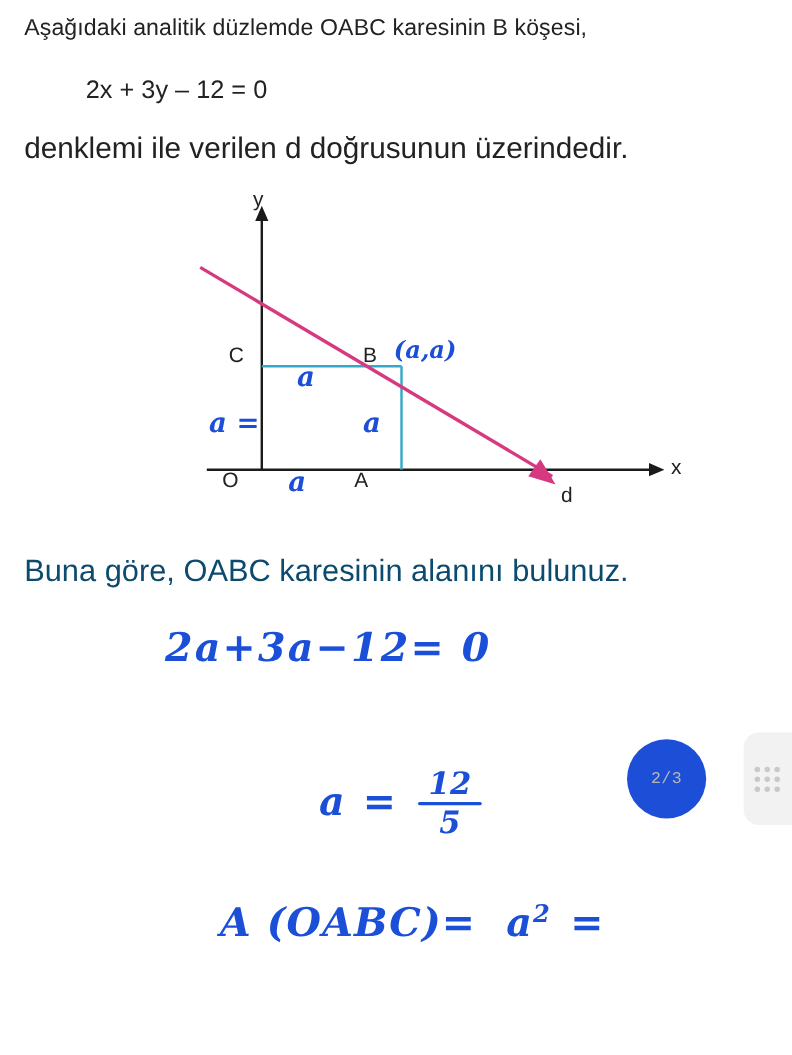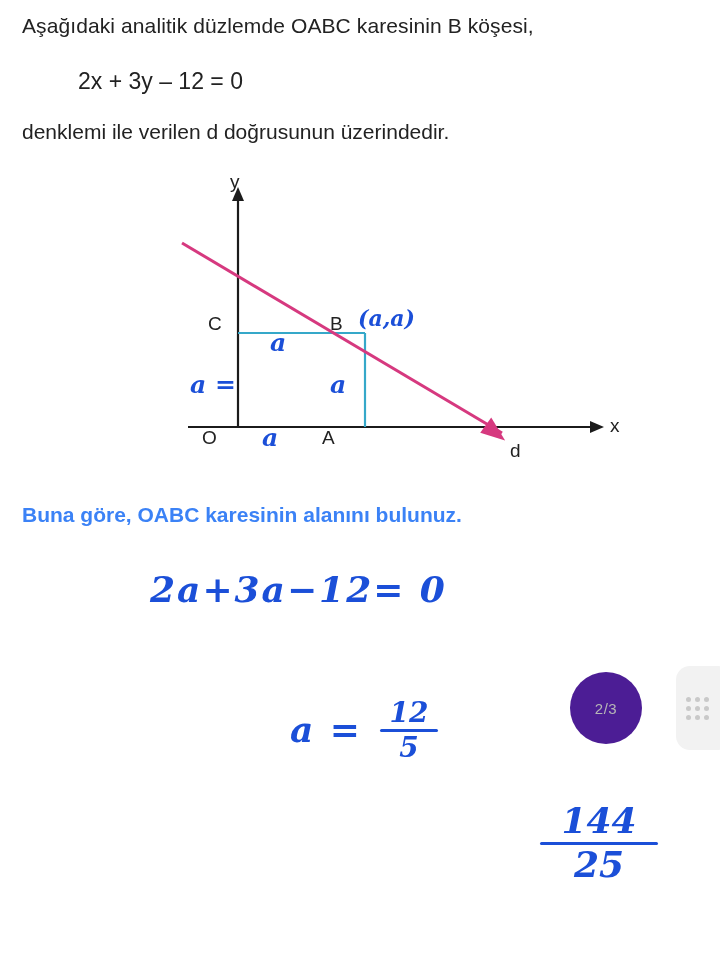--- a/index.html
+++ b/index.html
@@ -33,31 +33,31 @@
     left: 78px;
     top: 68px;
     font-size: 23px;
     color: #222222;
     white-space: nowrap;
   }
   .q-line2 {
     position: absolute;
     left: 22px;
     top: 120px;
-    font-size: 21px;
+    font-size: 27px;
     color: #222222;
     white-space: nowrap;
   }
   .q-bold {
     position: absolute;
     left: 22px;
     top: 503px;
-    font-size: 21px;
-    font-weight: bold;
-    color: #3b82f6;
+    font-size: 28px;
+    font-weight: normal;
+    color: #0c4a6e;
     white-space: nowrap;
   }
 
   
   #figure {
     position: absolute;
     left: 150px;
     top: 165px;
     width: 500px;
     height: 320px;
@@ -122,27 +122,28 @@
   .frac-14425 { left: 512px; top: 262px; font-size: 36px; width: 118px; }
 
   
   #page-badge {
     position: absolute;
     right: 78px;
     top: 672px;
     width: 72px;
     height: 72px;
     border-radius: 50%;
-    background: #4c1d95;
+    background: #1d4ed8;
     color: #b6b6b6;
     font-size: 15px;
     display: flex;
     align-items: center;
     justify-content: center;
     letter-spacing: 0.5px;
+    font-family: Liberation Mono, monospace;
   }
   #grip {
     position: absolute;
     right: -12px;
     top: 666px;
     width: 56px;
     height: 84px;
     border-radius: 14px;
     background: #f2f2f2;
     display: flex;
@@ -217,24 +218,24 @@
   <div id="solution">
     <div class="sol sol-1">2a+3a−12= 0</div>
 
     <div class="sol sol-3">a =</div>
     <div class="sol frac frac-125">
       <span class="num">12</span>
       <span class="bar"></span>
       <span class="den">5</span>
     </div>
 
-    <div class="sol frac frac-14425">
-      <span class="num">144</span>
-      <span class="bar"></span>
-      <span class="den">25</span>
+    <div class="sol sol-4">
+      <span>A (OABC)=</span>
+      <span style="margin-left:14px;">a</span><span class="sup-2">2</span>
+      <span style="margin-left:4px;">=</span>
     </div>
   </div>
 
   <div id="page-badge">2/3</div>
 
   <div id="grip">
     <span class="dots">
       <i></i>
         <i></i>
         <i></i>

